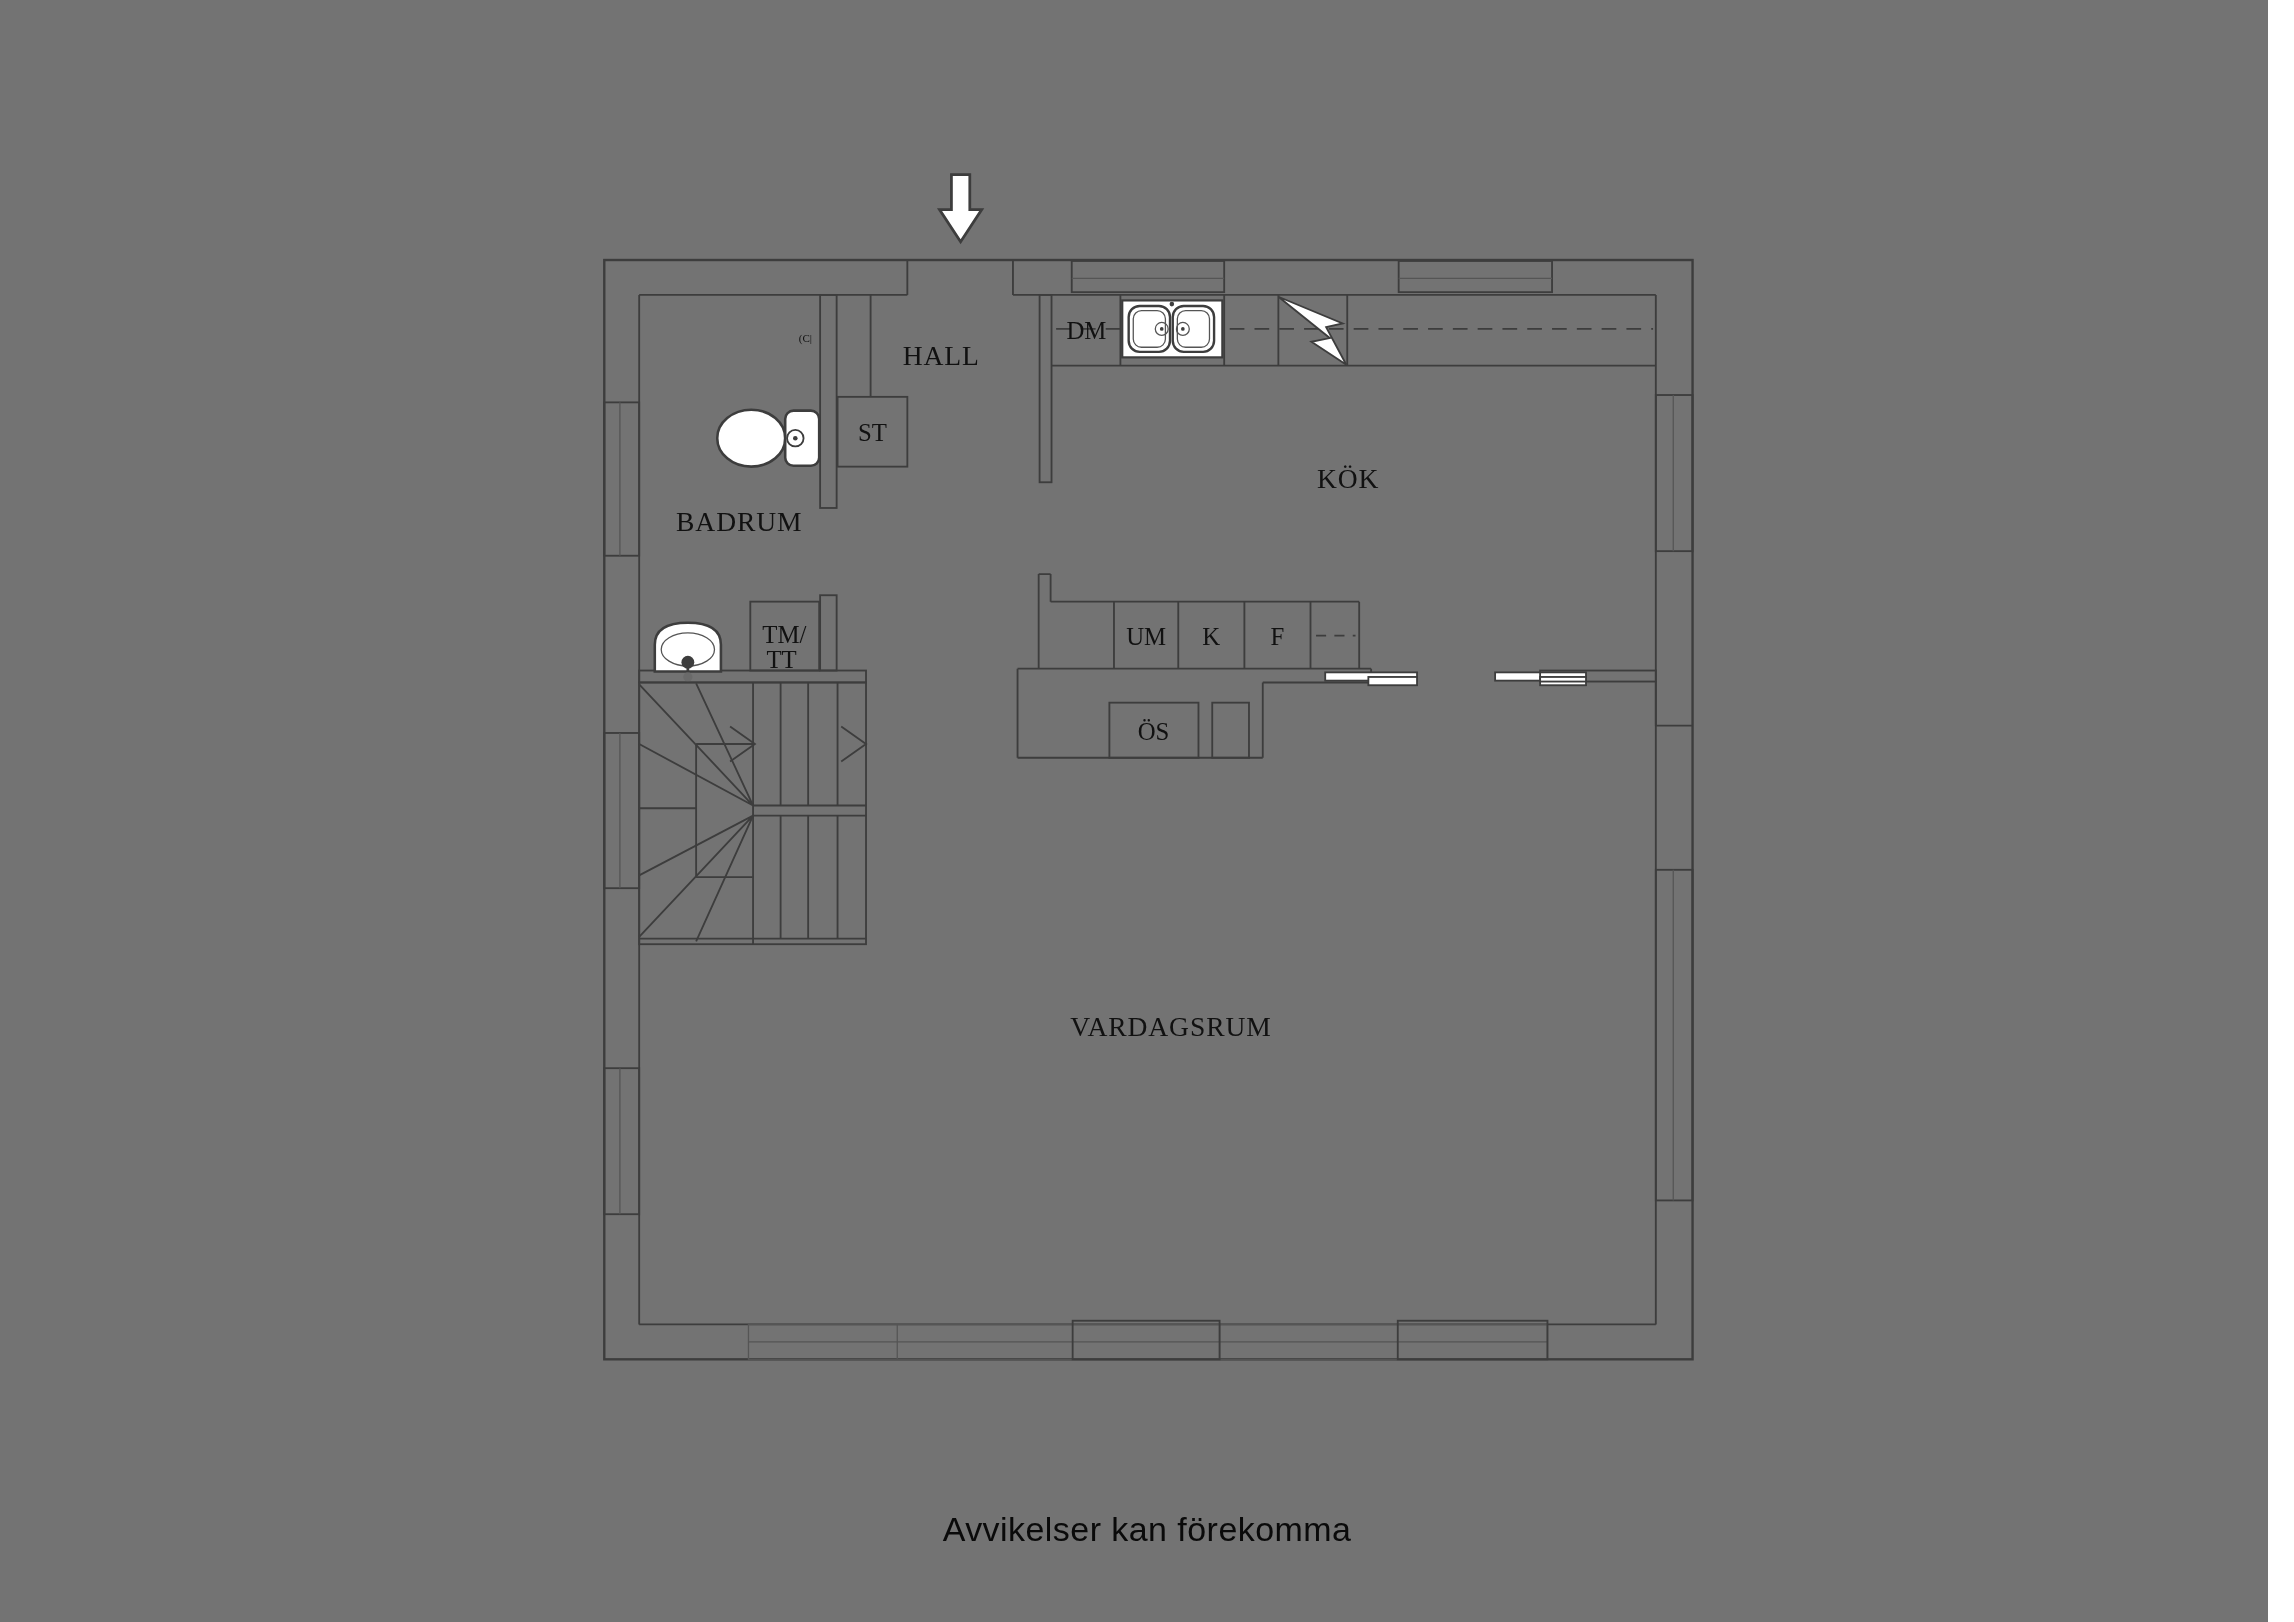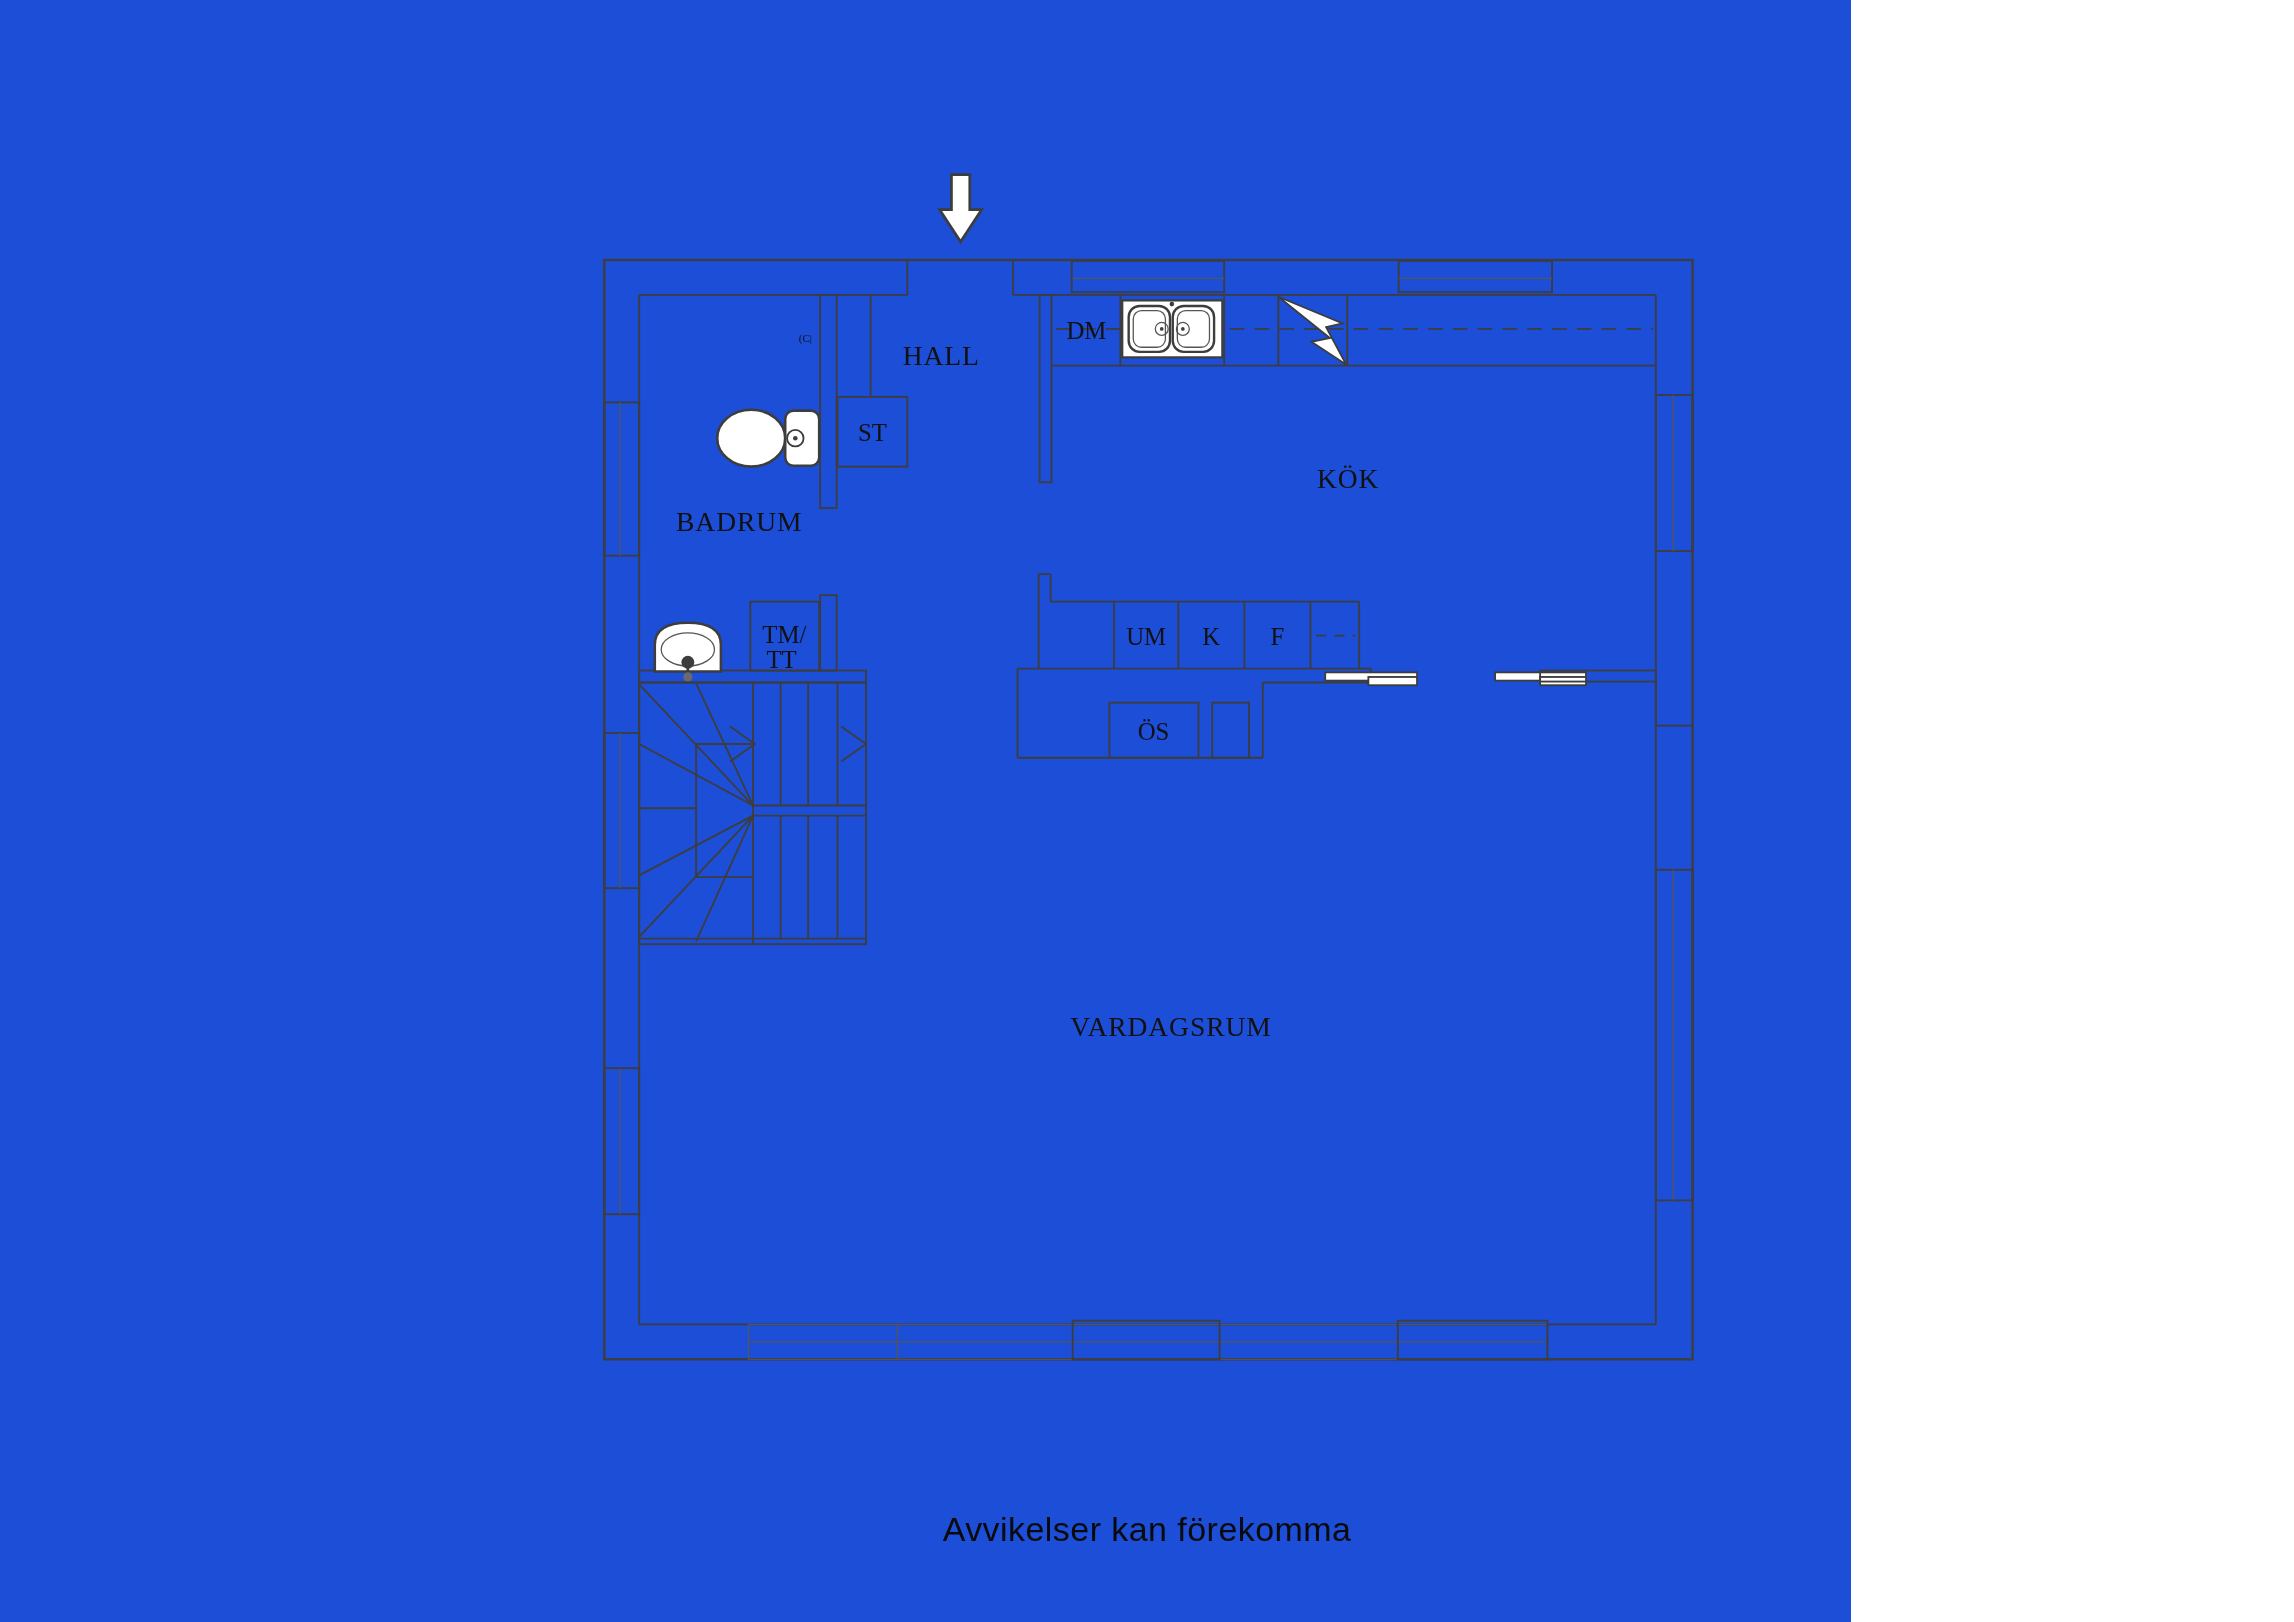--- a/index.html
+++ b/index.html
@@ -5,23 +5,23 @@
   html, body {
     margin: 0;
     padding: 0;
     background: #ffffff;
     width: 2295px;
     height: 1623px;
     font-family: "Liberation Serif", serif;
   }
   .plan-wrap {
     position: relative;
-    width: 1851px;
+    width: 2268px;
     height: 1623px;
-    background: #1d4ed8;
+    background: #737373;
     overflow: hidden;
   }
   svg { display: block; }
   text {
     fill: #111111;
     font-family: "Liberation Serif", serif;
   }
   .room-label { font-size: 30px; letter-spacing: 1px; }
   .small-label { font-size: 27px; }
   .tiny-label { font-size: 12px; }

